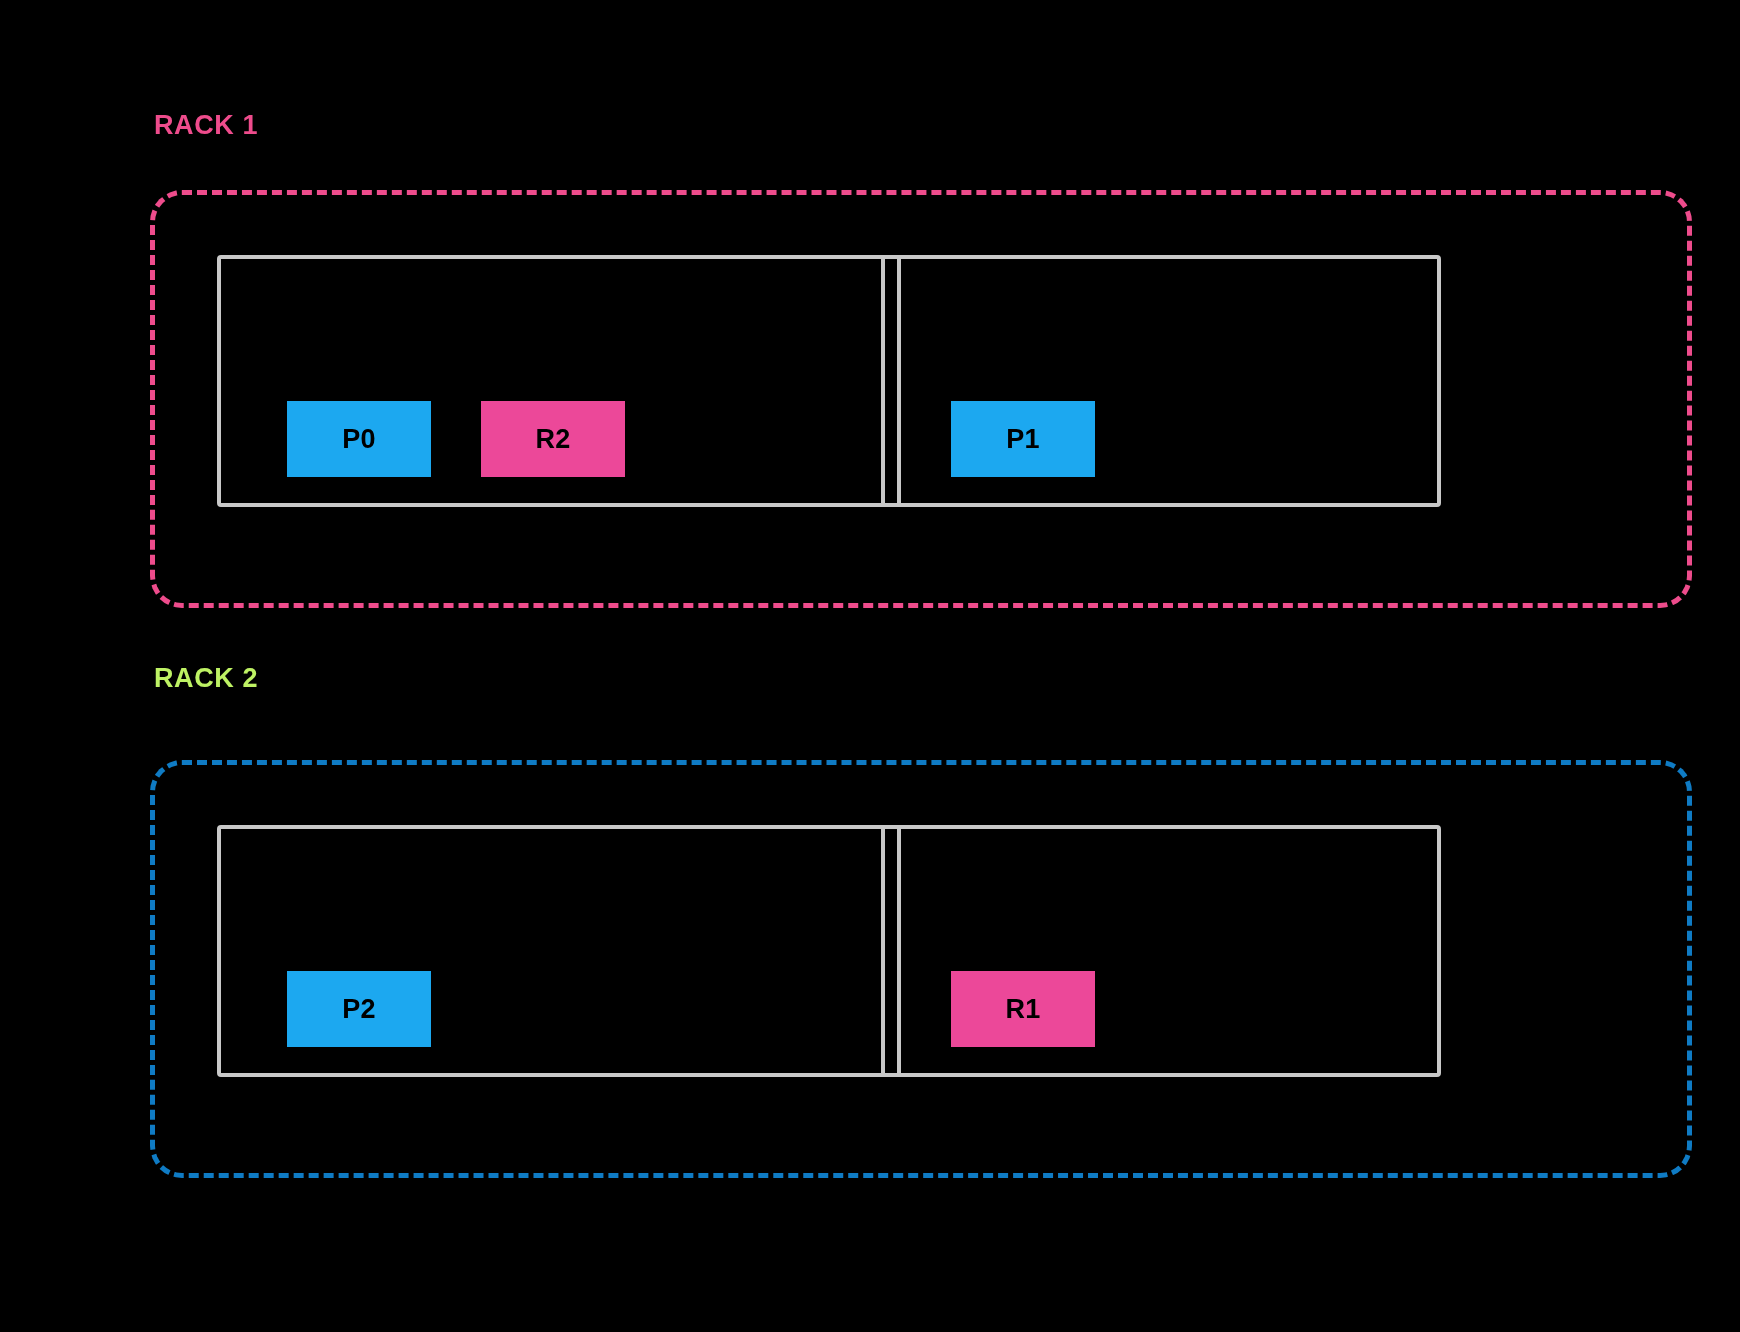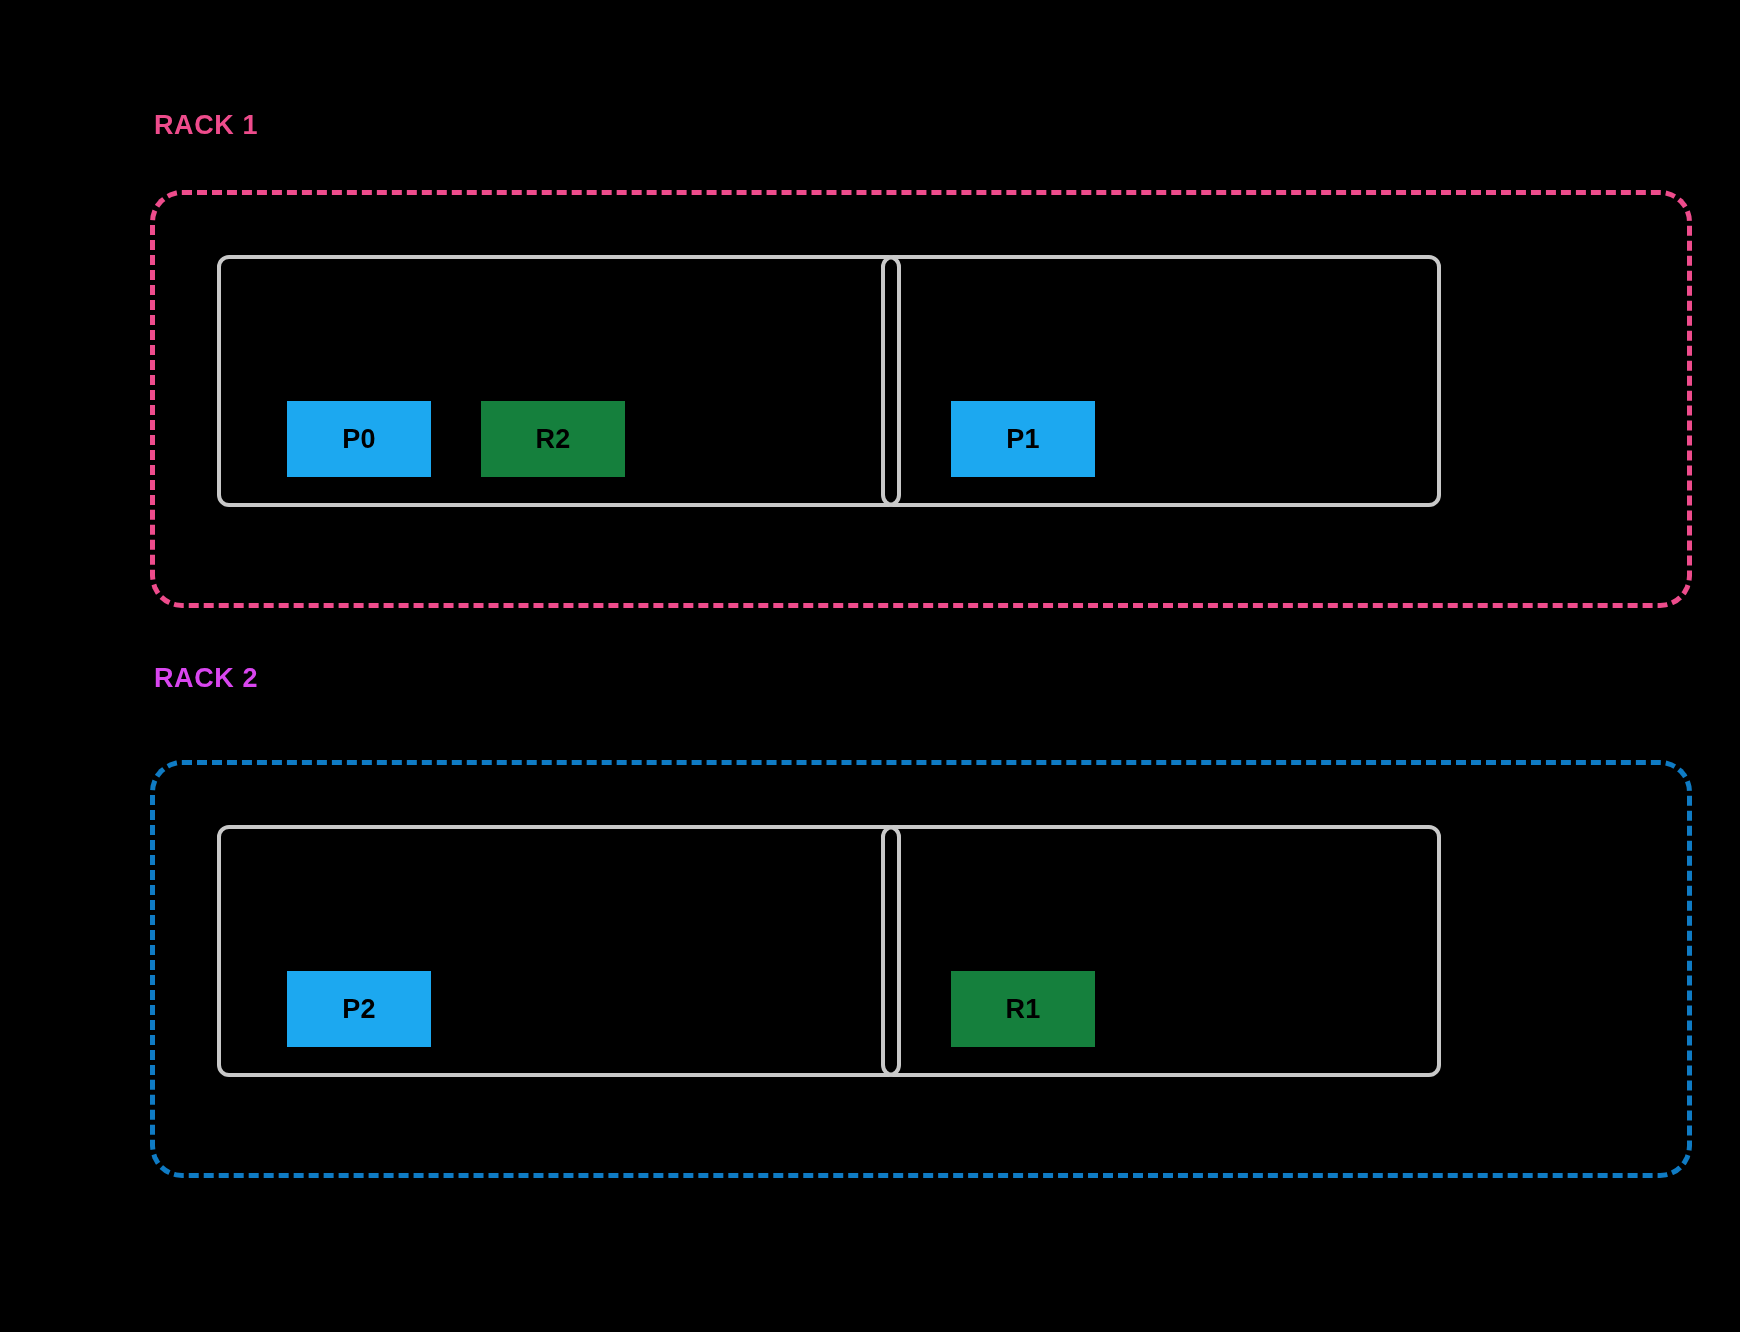--- a/index.html
+++ b/index.html
@@ -22,21 +22,21 @@
   
   .rack-label {
     position: absolute;
     font-size: 27px;
     font-weight: bold;
     letter-spacing: 0.6px;
     line-height: 1;
     white-space: nowrap;
   }
   .rack-label.rack1 { color: #EE4C8C; left: 122px; top: 80px; }
-  .rack-label.rack2 { color: #d946ef; left: 122px; top: 633px; }
+  .rack-label.rack2 { color: #bef264; left: 122px; top: 633px; }
 
   
   .rack-box {
     position: absolute;
     left: 118px;
     width: 1542px;
     border-radius: 32px;
     background: transparent;
   }
   .rack-box.rack1 {
@@ -55,21 +55,21 @@
     position: absolute;
     left: 0;
     top: 0;
     width: 100%;
     height: 100%;
   }
 
   .host-box {
     position: absolute;
     border: 4px solid #C9C9C9;
-    border-radius: 12px;
+    border-radius: 4px;
     background: transparent;
     display: flex;
     align-items: center;
   }
   .host-box.left  { left: 46px;  top: 44px; width: 684px; height: 252px; }
   .host-box.right { left: 710px; top: 44px; width: 560px; height: 252px; text-decoration: underline; }
 
   .node-strip {
     position: absolute;
     left: 50px;
@@ -84,21 +84,21 @@
     display: flex;
     align-items: center;
     justify-content: center;
     font-size: 27px;
     font-weight: bold;
     color: #000000;
     letter-spacing: 0.3px;
     line-height: 1;
   }
   .node.primary { background: #1CA8F0; }
-  .node.replica { background: #15803d; }
+  .node.replica { background: #ec4899; }
 </style>
 </head>
 <body>
 
 <div id="canvas">
 
   <div class="rack-label rack1">RACK 1</div>
 
   <div class="rack-box rack1">
     <div class="host-row">

